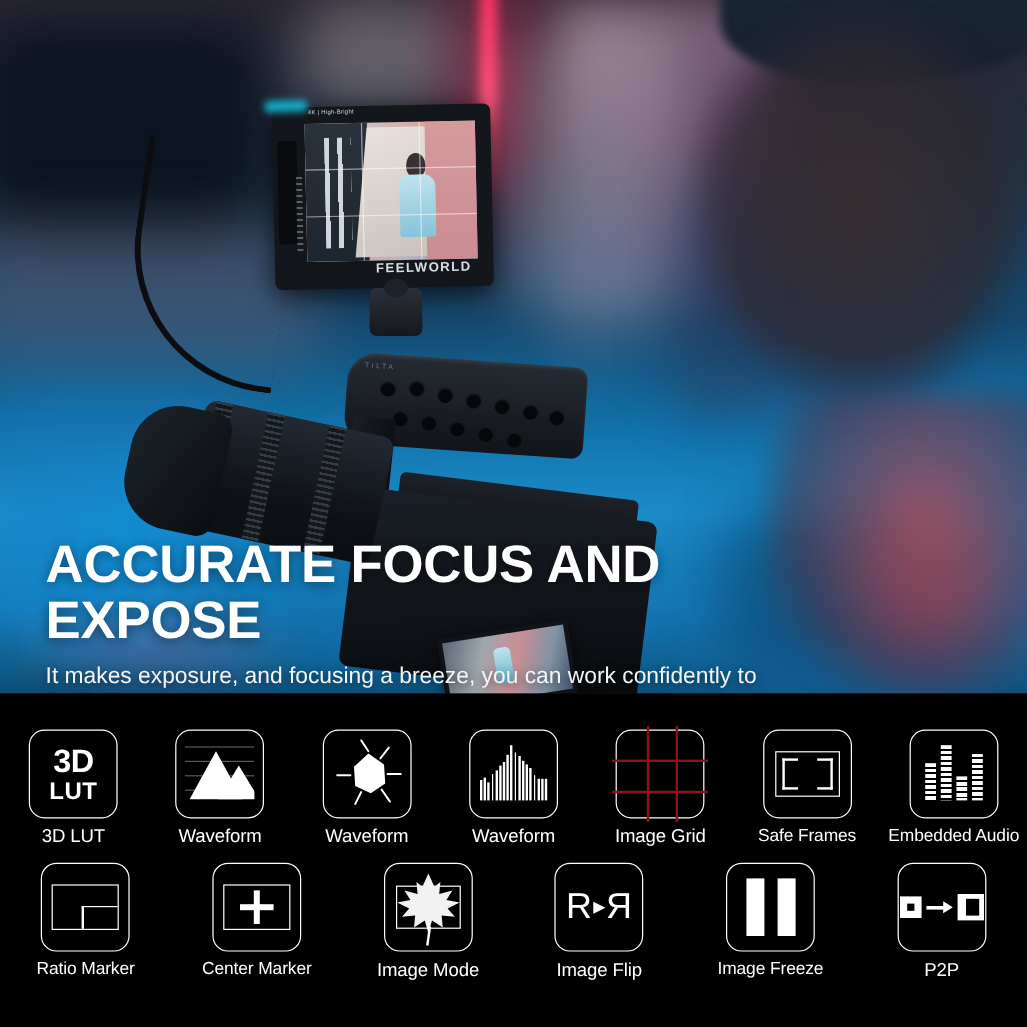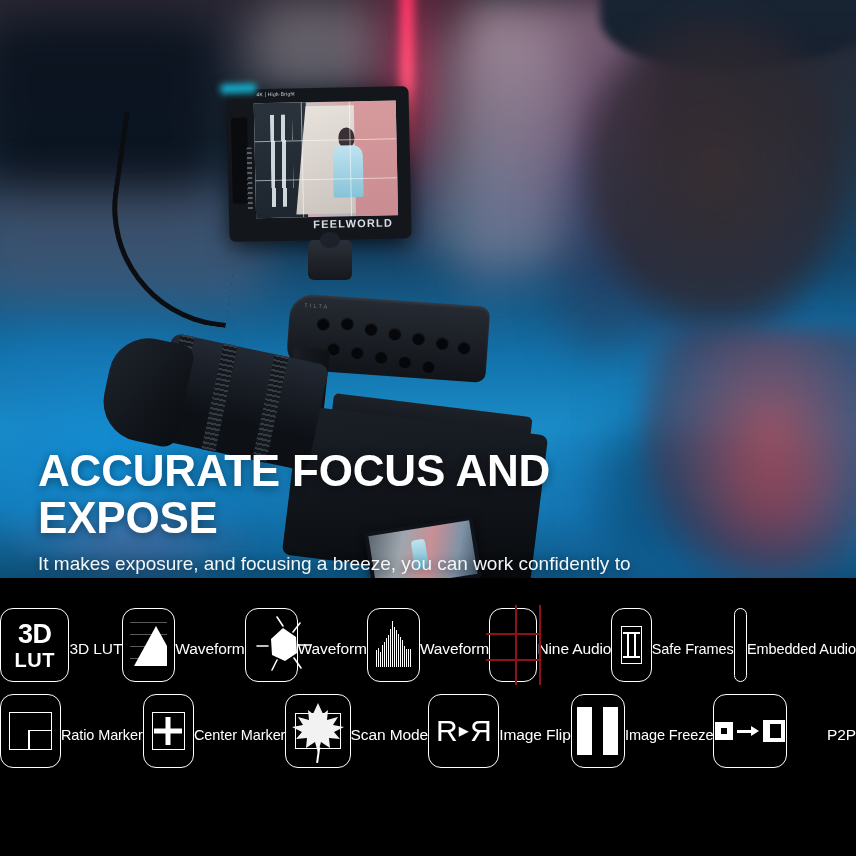--- a/index.html
+++ b/index.html
@@ -199,23 +199,22 @@
 
   
   .features {
     position:absolute; left:0; top:578px; width:856px; height:278px;
     background:#000;
   }
   .frow { display:flex; width:856px; }
   .frow.r1 { padding-top:30px; }
   .frow.r2 { padding-top:12px; }
   .fcell {
-    flex:1 1 0; display:flex; align-items:center;
+    flex:1 1 0; display:flex; flex-direction:column; align-items:center;
     min-width:0;
-    justify-content:space-between;
   }
   .ficon {
     width:74px; height:74px; border:1.6px solid #ffffff; border-radius:13px;
     background:#000; position:relative; overflow:visible;
   }
   .flabel {
     margin-top:7px; font-size:15.5px; color:#ffffff; white-space:nowrap; letter-spacing:-.1px;
   }
   .fcell.tight .flabel { font-size:14.5px; }
   .fcell.raised .flabel { margin-top:-3px; }
@@ -470,21 +469,21 @@
 
     <div class="fcell">
       <div class="ficon">
         <div class="ico-grid">
           <i class="gv" style="left: 29px; background: rgb(143, 19, 22);"></i>
           <i class="gv" style="left: 53px; background: rgb(143, 19, 22);"></i>
           <i class="gh" style="top: 28px; background: rgb(143, 19, 22);"></i>
           <i class="gh" style="top: 54px; background: rgb(143, 19, 22);"></i>
         </div>
       </div>
-      <div class="flabel">Nine Audio</div>
+      <div class="flabel">Image Grid</div>
     </div>
 
     <div class="fcell tight">
       <div class="ficon">
         <div class="ico-safe">
           <i class="c1"></i>
             <i class="c2"></i>
             <i class="c3"></i>
             <i class="c4"></i>
         </div>
@@ -530,21 +529,21 @@
     <div class="fcell">
       <div class="ficon">
         <div class="ico-scan">
           <div class="frame"></div>
           <svg class="leaf" width="52" height="50" viewBox="0 0 52 50" aria-hidden="true">
             <path d="M26 0 L31 11 L36 7 L35 17 L46 14 L41 22 L52 24 L42 29 L48 36 L37 35 L38 45 L29 39 L26 50 L23 39 L14 45 L15 35 L4 36 L10 29 L0 24 L11 22 L6 14 L17 17 L16 7 L21 11 Z" fill="#f2f2f2"></path>
           </svg>
           <div class="stem"></div>
         </div>
       </div>
-      <div class="flabel">Scan Mode</div>
+      <div class="flabel">Image Mode</div>
     </div>
 
 
     <div class="fcell">
       <div class="ficon">
         <div class="ico-flip">
           <span class="rr">R</span>
           <span class="arw">▸</span>
           <span class="mirrored">R</span>
         </div>

